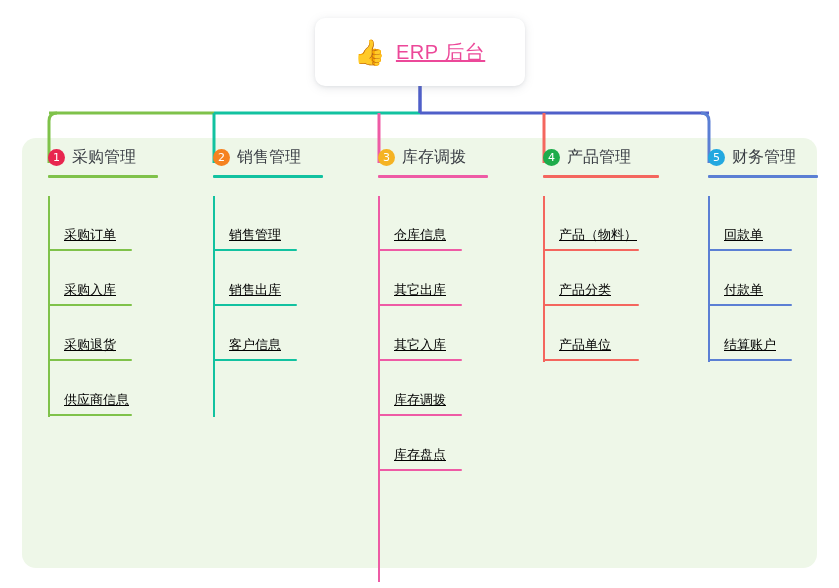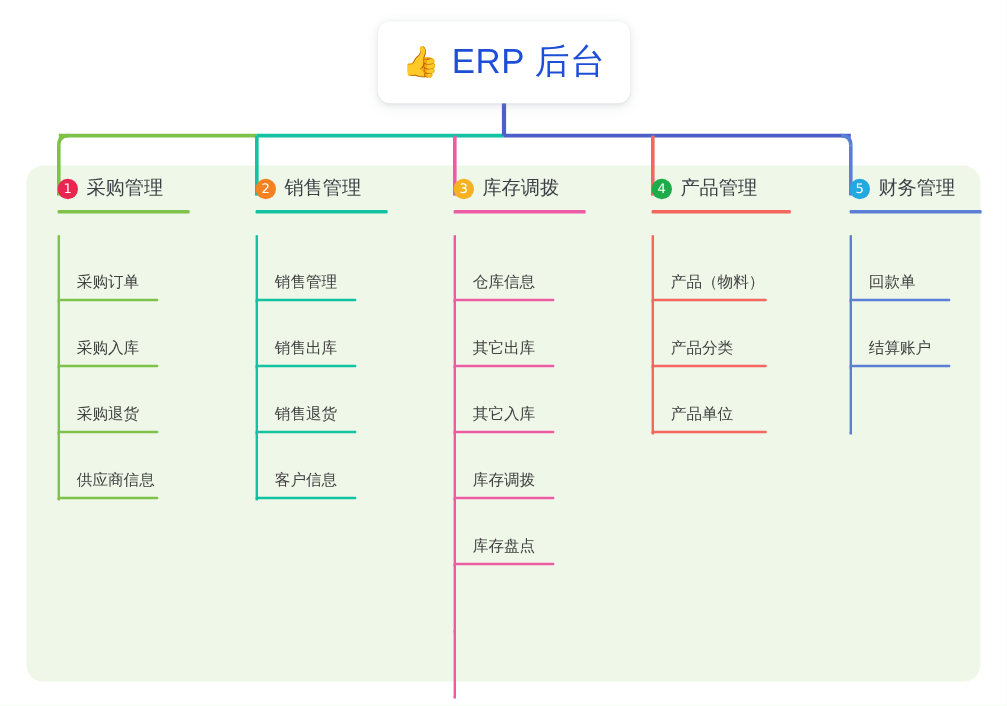--- a/index.html
+++ b/index.html
@@ -44,24 +44,25 @@
     display: flex;
     align-items: center;
     gap: 10px;
   }
   .root-emoji {
     font-size: 25px;
     line-height: 1;
     display: inline-block;
   }
   .root-title {
-    font-size: 29px;
-    color: #1d4ed8;
+    font-size: 20px;
+    color: #ec4899;
     letter-spacing: 0.5px;
     white-space: nowrap;
+    text-decoration: underline;
   }
 
   
   .panel {
     position: absolute;
     left: 22px;
     top: 138px;
     width: 795px;
     height: 430px;
     background: #eef7e8;
@@ -119,22 +120,23 @@
   .leaf {
     position: relative;
     height: 55px;
     box-sizing: border-box;
   }
   .leaf-label {
     position: absolute;
     left: 28px;
     bottom: 7px;
     font-size: 13px;
-    color: #404040;
+    color: #000000;
     white-space: nowrap;
+    text-decoration: underline;
   }
   .leaf-rule {
     position: absolute;
     left: 12px;
     bottom: 0;
     height: 2px;
     border-radius: 1px;
   }
   .leaf-spine {
     position: absolute;
@@ -230,24 +232,20 @@
         <div style="position: absolute; left: 0px; top: 51px; width: 100%;">
           <div class="leaf">
             <span class="leaf-label">销售管理</span>
             <div class="leaf-rule" style="background: rgb(18, 194, 160); width: 84px;"></div>
           </div>
           <div class="leaf">
             <span class="leaf-label">销售出库</span>
             <div class="leaf-rule" style="background: rgb(18, 194, 160); width: 84px;"></div>
           </div>
           <div class="leaf">
-            <span class="leaf-label">销售退货</span>
-            <div class="leaf-rule" style="background: rgb(18, 194, 160); width: 84px;"></div>
-          </div>
-          <div class="leaf">
             <span class="leaf-label">客户信息</span>
             <div class="leaf-rule" style="background: rgb(18, 194, 160); width: 84px;"></div>
           </div>
         </div>
       </div>
       <div class="column" style="left: 366px; width: 155px;">
         <div class="col-head">
           <span class="badge" style="background: rgb(245, 179, 36);">3</span>
           <span class="col-title">库存调拨</span>
         </div>
@@ -304,20 +302,24 @@
           <span class="col-title">财务管理</span>
         </div>
         <div class="col-rule" style="background: rgb(91, 127, 212); width: 110px; margin-left: 12px;"></div>
         <div class="leaf-spine" style="background: rgb(91, 127, 212); top: 51px; height: 165px; bottom: auto;"></div>
         <div style="position: absolute; left: 0px; top: 51px; width: 100%;">
           <div class="leaf">
             <span class="leaf-label">回款单</span>
             <div class="leaf-rule" style="background: rgb(91, 127, 212); width: 84px;"></div>
           </div>
           <div class="leaf">
+            <span class="leaf-label">付款单</span>
+            <div class="leaf-rule" style="background: rgb(91, 127, 212); width: 84px;"></div>
+          </div>
+          <div class="leaf">
             <span class="leaf-label">结算账户</span>
             <div class="leaf-rule" style="background: rgb(91, 127, 212); width: 84px;"></div>
           </div>
         </div>
       </div>
     </div>
 
 </div>
 
 </body></html>

